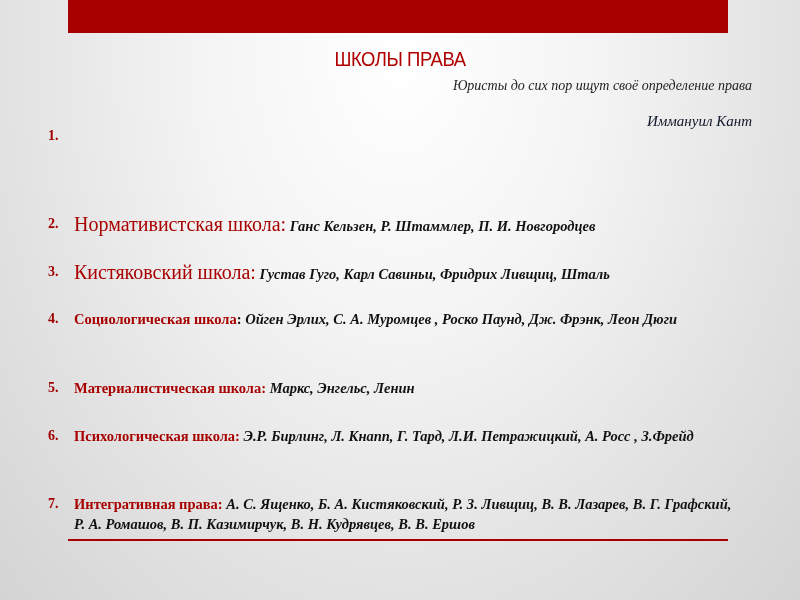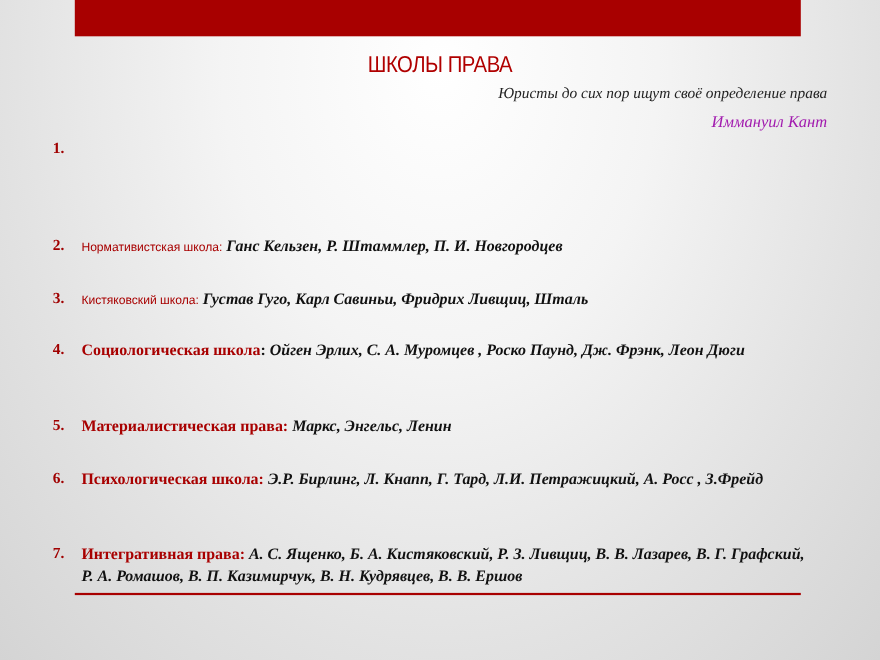--- a/index.html
+++ b/index.html
@@ -41,25 +41,25 @@
       top: 78px;
       font-family: "Liberation Serif", serif;
       font-style: italic;
       font-size: 14px;
       color: #222;
       text-align: right;
     }
     .author {
       position: absolute;
       right: 48px;
-      top: 103px;
+      top: 113px;
       font-family: "Liberation Serif", serif;
       font-style: italic;
       font-size: 15px;
-      color: #a21caf;
+      color: #0f172a;
       text-align: right;
     }
     .schools {
       position: absolute;
       left: 48px;
       top: 126px;
       width: 700px;
       margin: 0;
       padding: 0;
       list-style: none;
@@ -83,22 +83,22 @@
       display: block;
       margin-left: 26px;
       width: 670px;
     }
     .label {
       color: #a80000;
       font-weight: bold;
     }
     .label.light {
       font-weight: normal;
-      font-family: Liberation Sans, sans-serif;
-      font-size: 11px;
+      font-family: Liberation Serif, serif;
+      font-size: 20px;
     }
     .colon-black { color: #111; font-weight: bold; }
     .names {
       color: #111;
       font-style: italic;
       font-weight: bold;
     }
     .names.light {
       font-weight: bold;
     }
@@ -151,21 +151,21 @@
     <span class="num">4.</span>
     <span class="body">
       <span class="label">Социологическая школа</span><span class="colon-black">:</span>
       <span class="names">Ойген Эрлих, С. А. Муромцев , Роско Паунд, Дж. Фрэнк, Леон Дюги</span>
     </span>
   </li>
 
   <li class="school-item" style="top:252px;">
     <span class="num">5.</span>
     <span class="body">
-      <span class="label">Материалистическая права:</span>
+      <span class="label">Материалистическая школа:</span>
       <span class="names">Маркс, Энгельс, Ленин</span>
     </span>
   </li>
 
   <li class="school-item" style="top:300px;">
     <span class="num">6.</span>
     <span class="body">
       <span class="label">Психологическая школа:</span>
       <span class="names">Э.Р. Бирлинг, Л. Кнапп, Г. Тард, Л.И. Петражицкий, А. Росс , З.Фрейд</span>
     </span>

